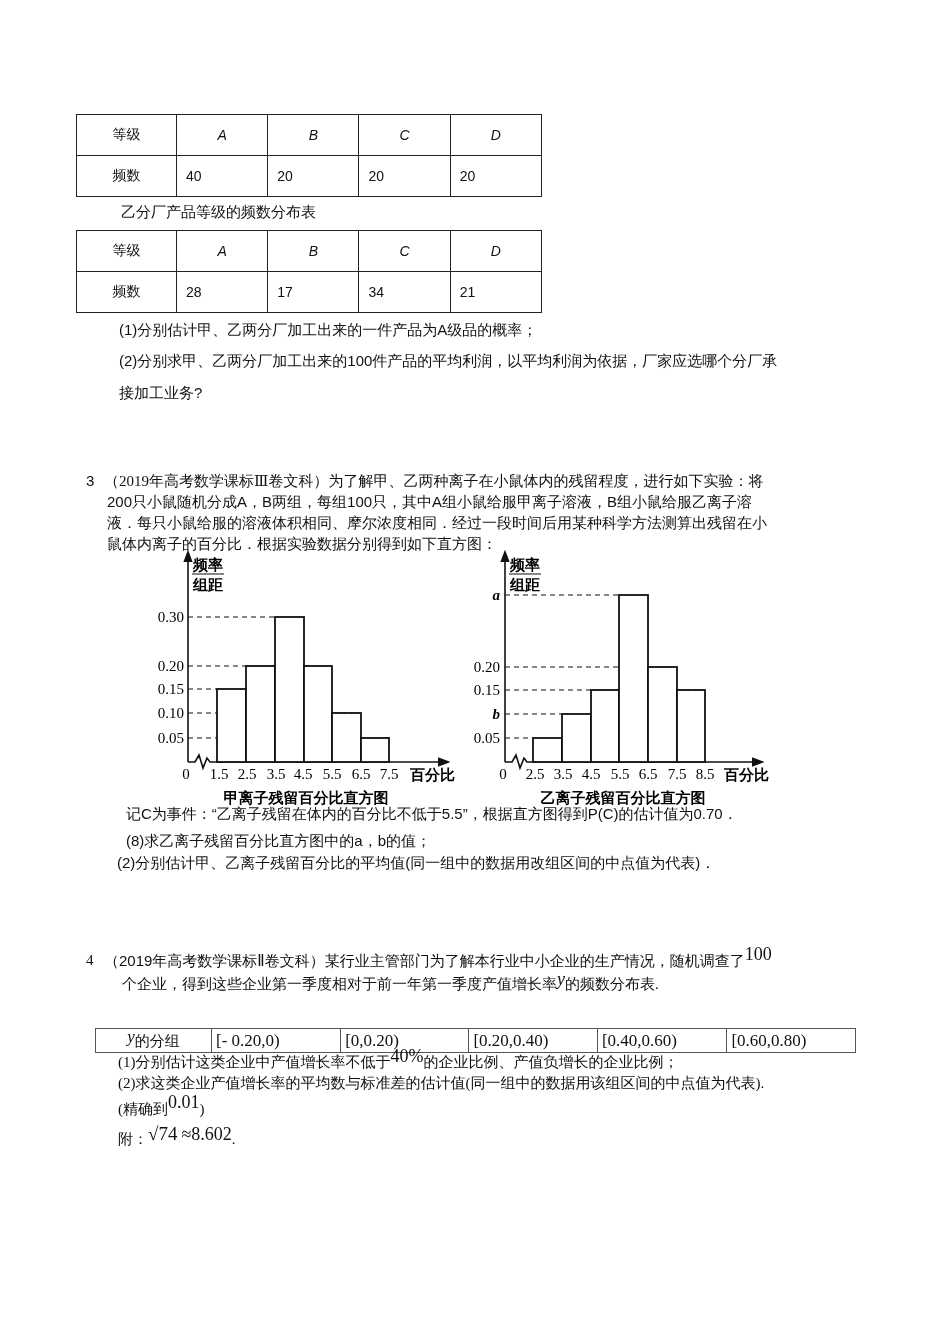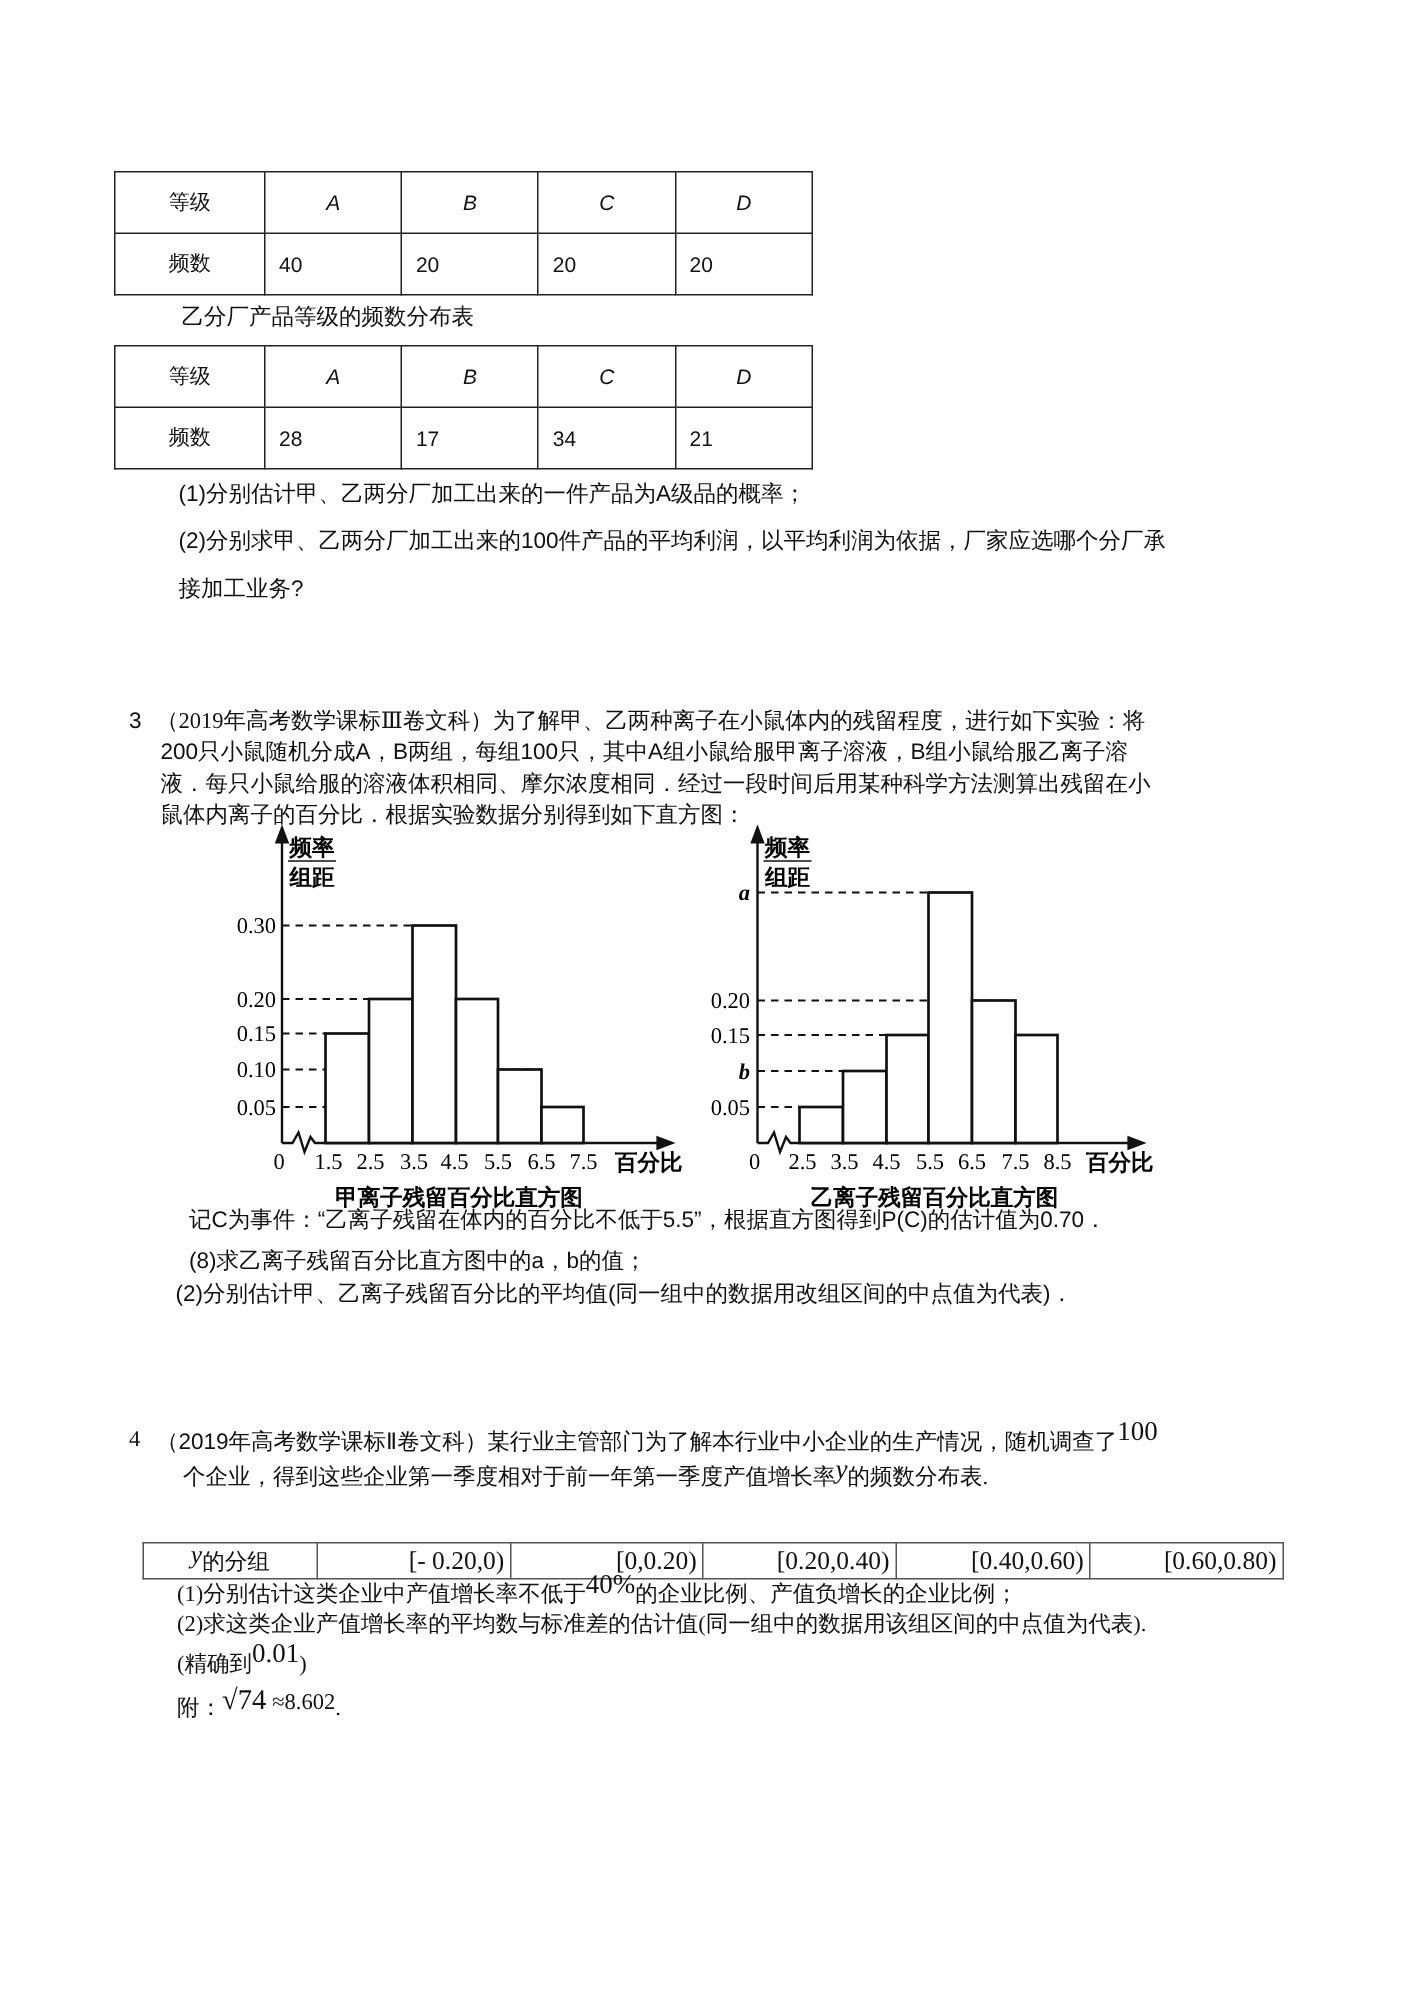--- a/index.html
+++ b/index.html
@@ -9,21 +9,21 @@
     .serif { font-family: "Liberation Serif", "DejaVu Serif", serif; }
 
     table.grade { position: absolute; border-collapse: collapse; left: 76px; width: 466px; }
     table.grade td { border: 1.5px solid #222; height: 40px; font-size: 14px; padding: 0; margin-left: 13px; }
     table.grade td.lbl { width: 100px; text-align: center; }
     table.grade td.h { text-align: center; font-style: italic; width: 91px; }
     table.grade td.v { text-align: left; padding-left: 9px; width: 82px; }
 
     table.yt { position: absolute; border-collapse: collapse; left: 95px; top: 993px; width: 761px; font-family: "Liberation Serif", "DejaVu Serif", serif; margin-top: 35px; }
     table.yt td { border: 1px solid #555; height: 23px; font-size: 17px; padding: 0 4px; }
-    table.yt tr.hdr td { text-align: right; }
+    table.yt tr.hdr td { }
     table.yt tr.hdr td.first { text-align: center; }
     table.yt tr.val td { text-align: left; padding-left: 45px; }
     table.yt tr.val td.first { text-align: center; padding-left: 4px; }
 
     svg text { font-family: "Liberation Serif", "DejaVu Serif", serif; }
   </style>
 </head>
 <body>
 
 <table class="grade" style="top:114px;">
@@ -206,14 +206,14 @@
   </table>
 
 <div class="abs txt serif" style="left:118px; top:1051px;">
   <span>(1)分别估计这类企业中产值增长率不低于</span><span style="font-size:18px; position:relative; top:-5px;">40%</span><span>的企业比例、产值负增长的企业比例；</span>
 </div>
 <div class="abs txt serif" style="left:118px; top:1073px;">(2)求这类企业产值增长率的平均数与标准差的估计值(同一组中的数据用该组区间的中点值为代表).</div>
 <div class="abs txt serif" style="left:118px; top:1098px;">
   <span>(精确到</span><span style="font-size:18px; position:relative; top:-6px;">0.01</span><span>)</span>
 </div>
 <div class="abs txt serif" style="left:118px; top:1128px;">
-  <span>附：</span><span style="font-size:19px; position:relative; top:-4px;">√74</span><span style="font-size:15px; position:relative; top:-4px; margin-left:4px;">≈8.602</span><span>.</span>
+  <span>附：</span><span style="font-size:19px; position:relative; top:-4px;">√74</span><span style="font-size:18px; position:relative; top:-4px; margin-left:4px;">≈8.602</span><span>.</span>
 </div>
 
 </body></html>

